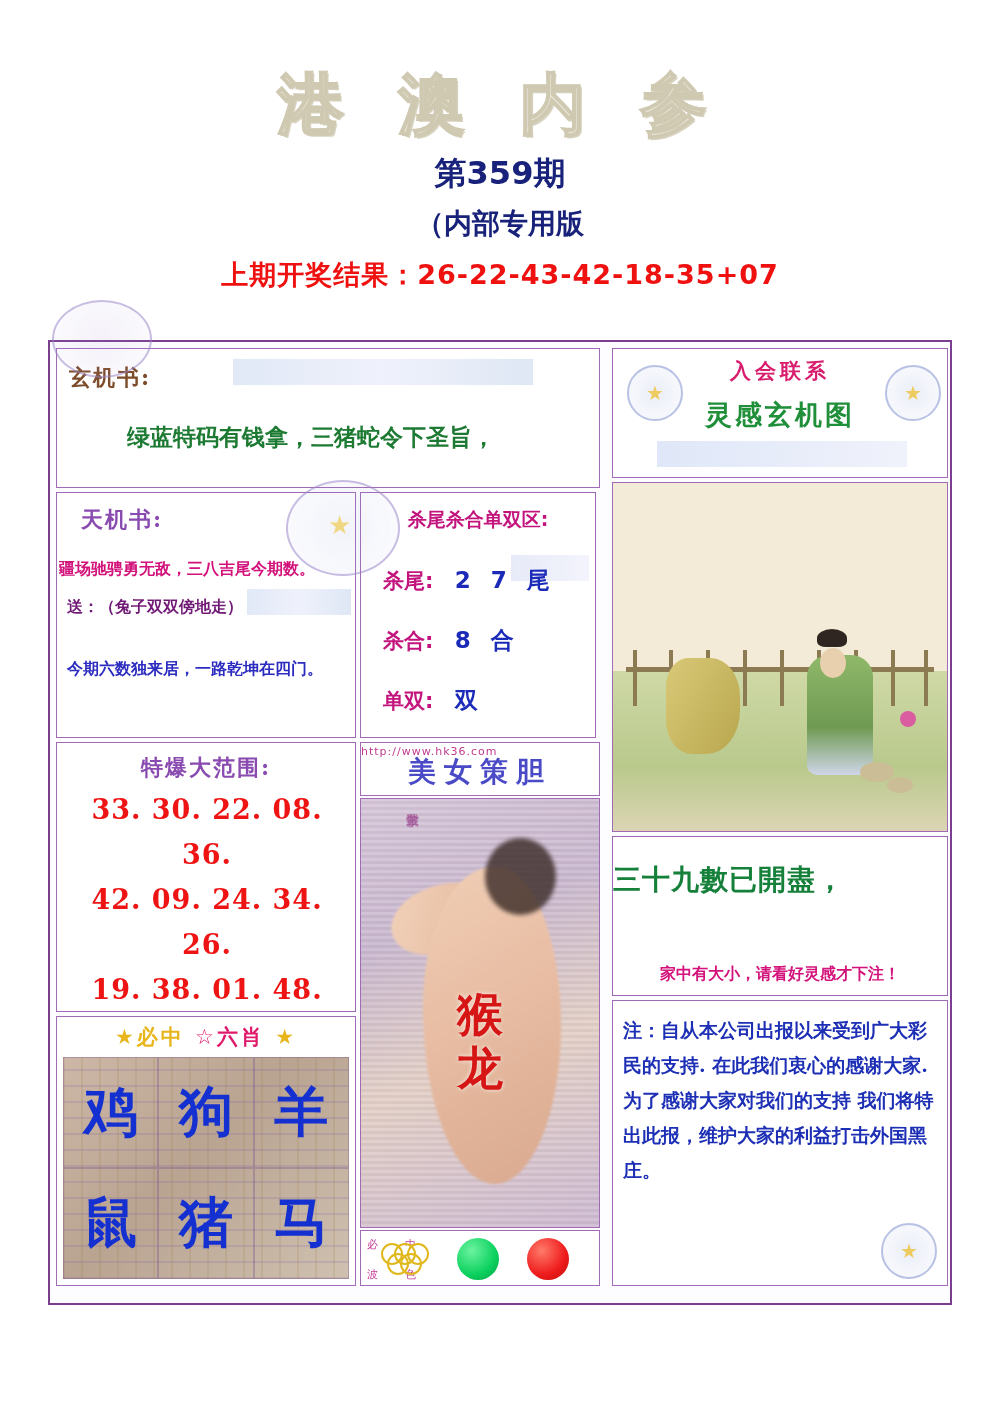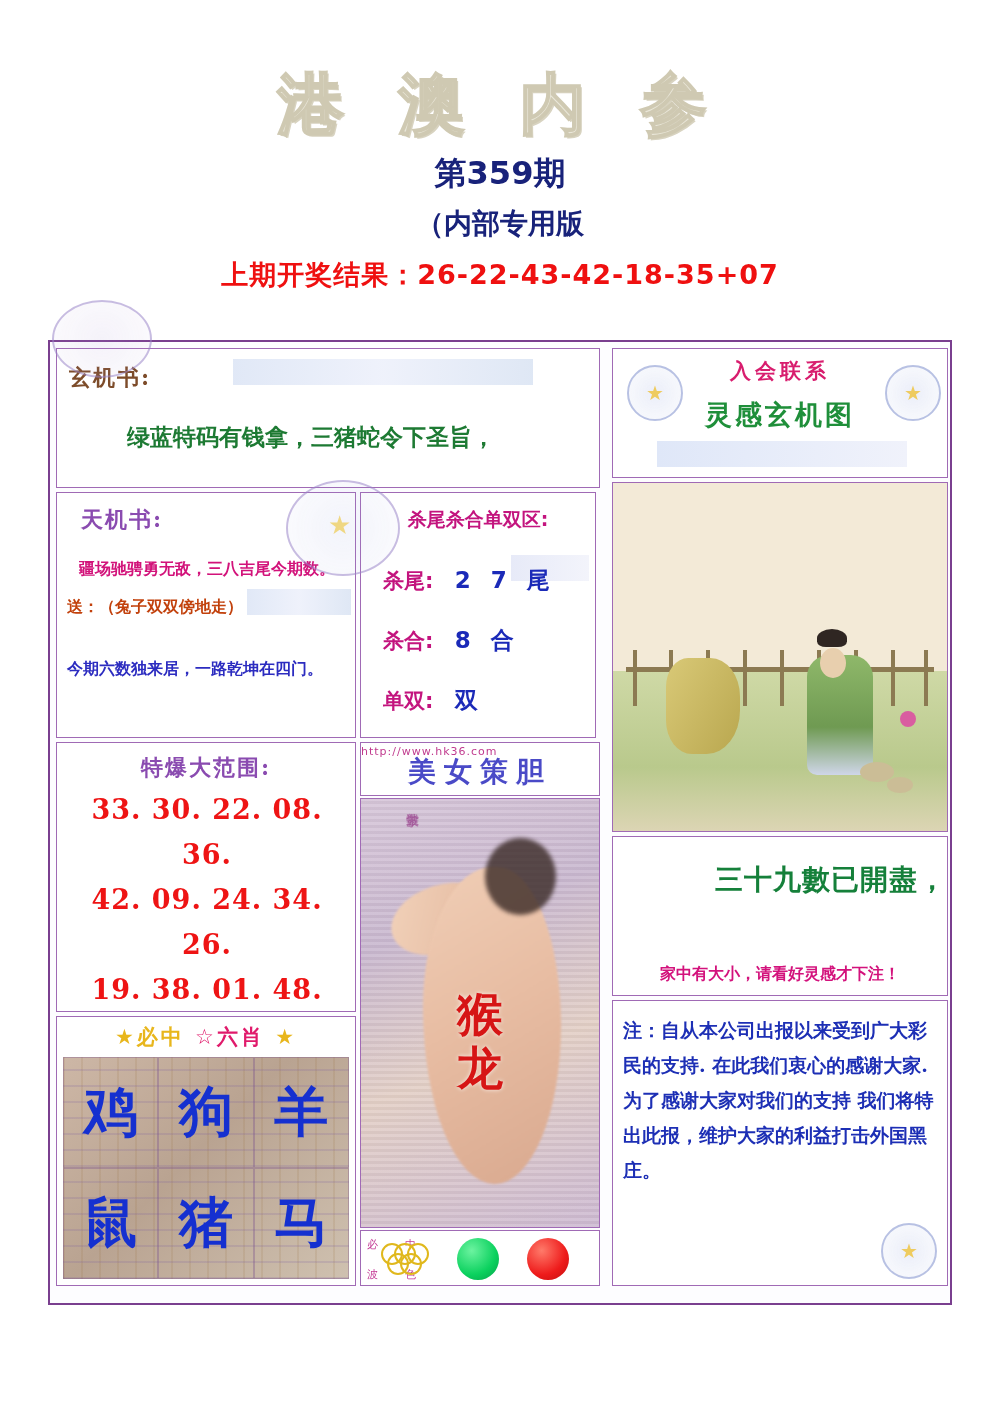--- a/index.html
+++ b/index.html
@@ -81,22 +81,22 @@
     position:absolute;left:70px;top:66px;width:460px;
     font-size:23px;color:#1d7a33;font-weight:bold;line-height:44px;
     font-family:"DejaVu Serif","Liberation Serif",serif;
   }
 
   
   .label-tianji{
     position:absolute;left:12px;top:12px;font-size:22px;font-weight:bold;
     color:#8a4bb0;font-family:"DejaVu Serif","Liberation Serif",serif;letter-spacing:2px;margin-left:12px;
   }
-  .tianji-l1{position:absolute;left:22px;top:66px;width:286px;font-size:16px;color:#d2127a;font-weight:bold;}
-  .tianji-l2{position:absolute;left:10px;top:104px;width:286px;font-size:16px;color:#c2410c;font-weight:bold;}
+  .tianji-l1{position:absolute;left:2px;top:66px;width:286px;font-size:16px;color:#d2127a;font-weight:bold;}
+  .tianji-l2{position:absolute;left:10px;top:104px;width:286px;font-size:16px;color:#701a75;font-weight:bold;}
   .tianji-l3{position:absolute;left:10px;top:166px;width:286px;font-size:16px;color:#2c2cc0;font-weight:bold;}
 
   
   .shawei-title{
     position:absolute;left:0;top:14px;width:100%;text-align:center;
     font-size:19px;font-weight:bold;color:#c3147e;
   }
   .sw-row{position:absolute;left:22px;font-size:21px;font-weight:bold;color:#c3147e;}
   .sw-row .val{color:#1b2ab8;font-size:23px;margin-left:14px;letter-spacing:6px;}
   #sw1{top:72px;}
@@ -259,21 +259,21 @@
     background:#d95da0;
   }
   .pic-stone{
     position:absolute;bottom:14%;width:34px;height:20px;border-radius:50%;
     background:#cbbd96;
   }
   #st1{left:74%;}
   #st2{left:82%;bottom:11%;width:26px;height:16px;}
 
   .poem-lines{
-    position:absolute;left:0;top:18px;width:100%;text-align:right;
+    position:absolute;left:0;top:18px;width:100%;text-align:left;
     font-size:28px;font-weight:bold;color:#15803a;line-height:50px;
     font-family:"DejaVu Serif","Liberation Serif",serif;letter-spacing:1px;
   }
   .poem-foot{
     position:absolute;left:0;bottom:10px;width:100%;text-align:center;
     font-size:16px;font-weight:bold;color:#d3127c;
   }
 
   .note-text{
     position:absolute;left:10px;top:12px;width:316px;

